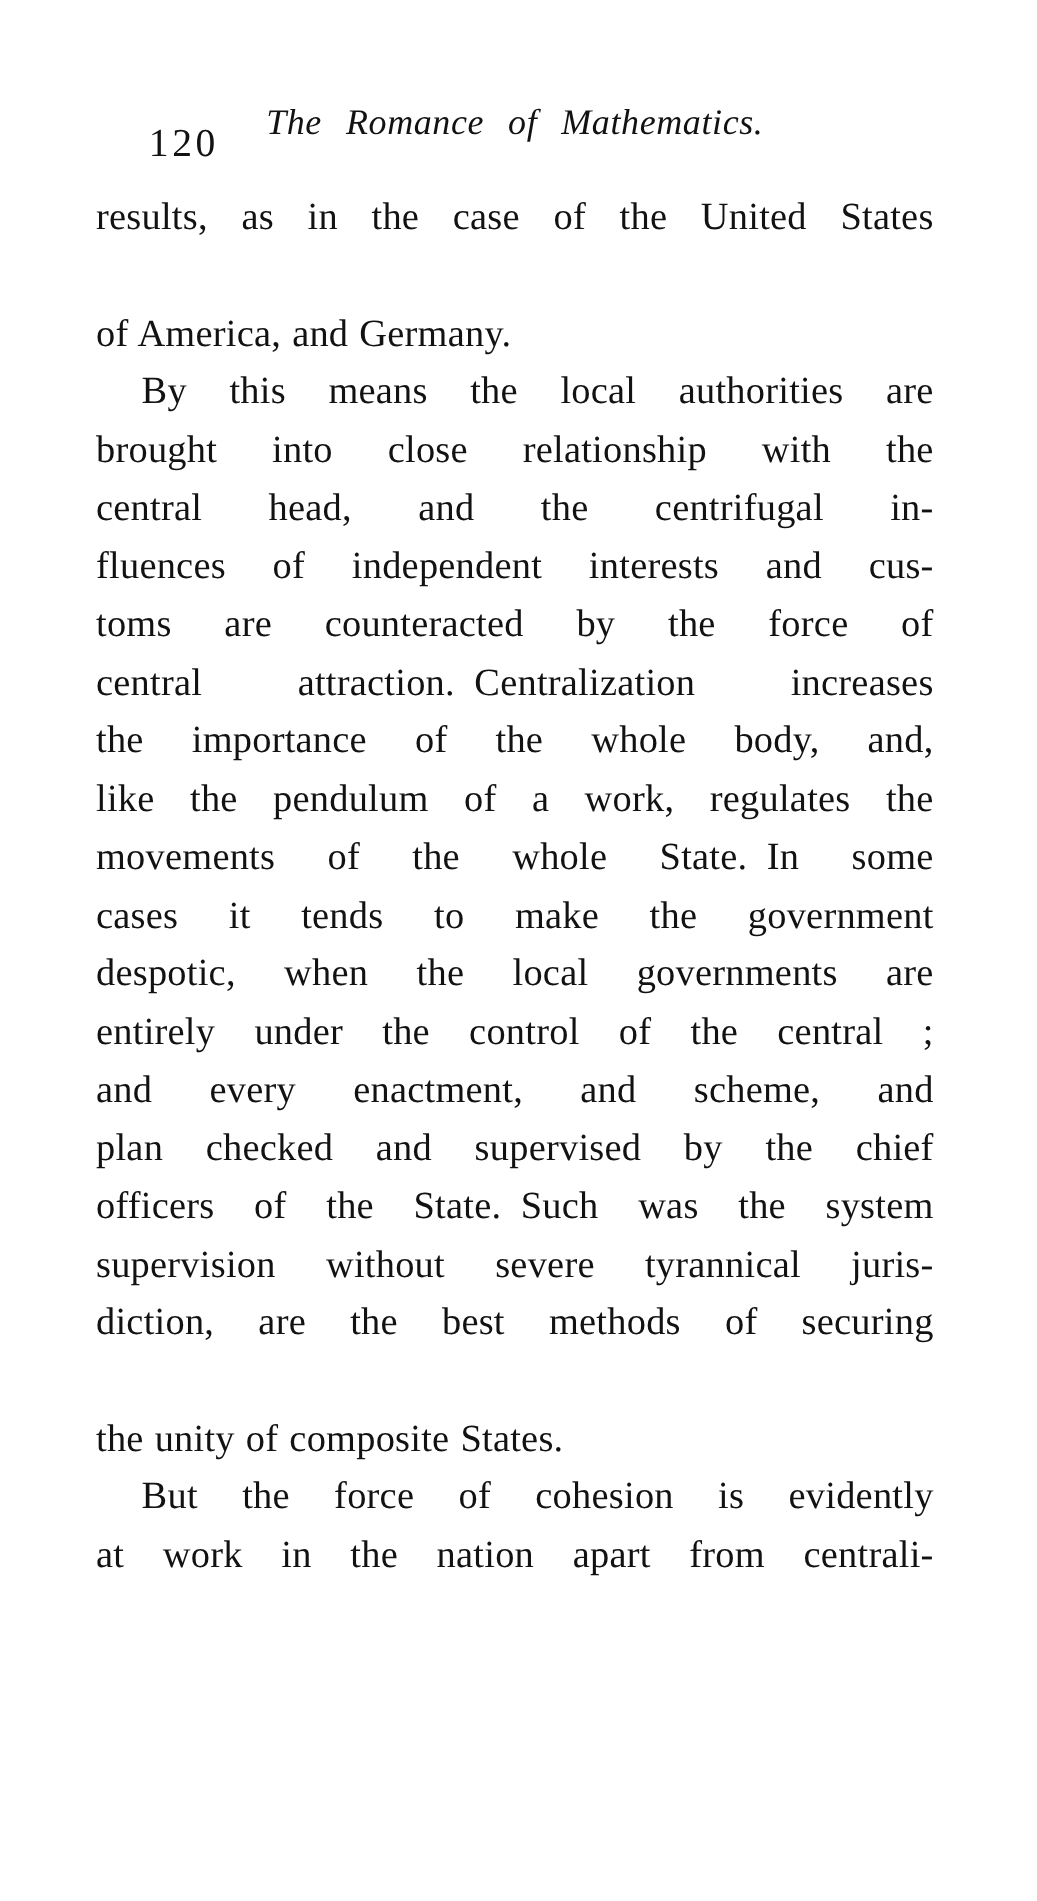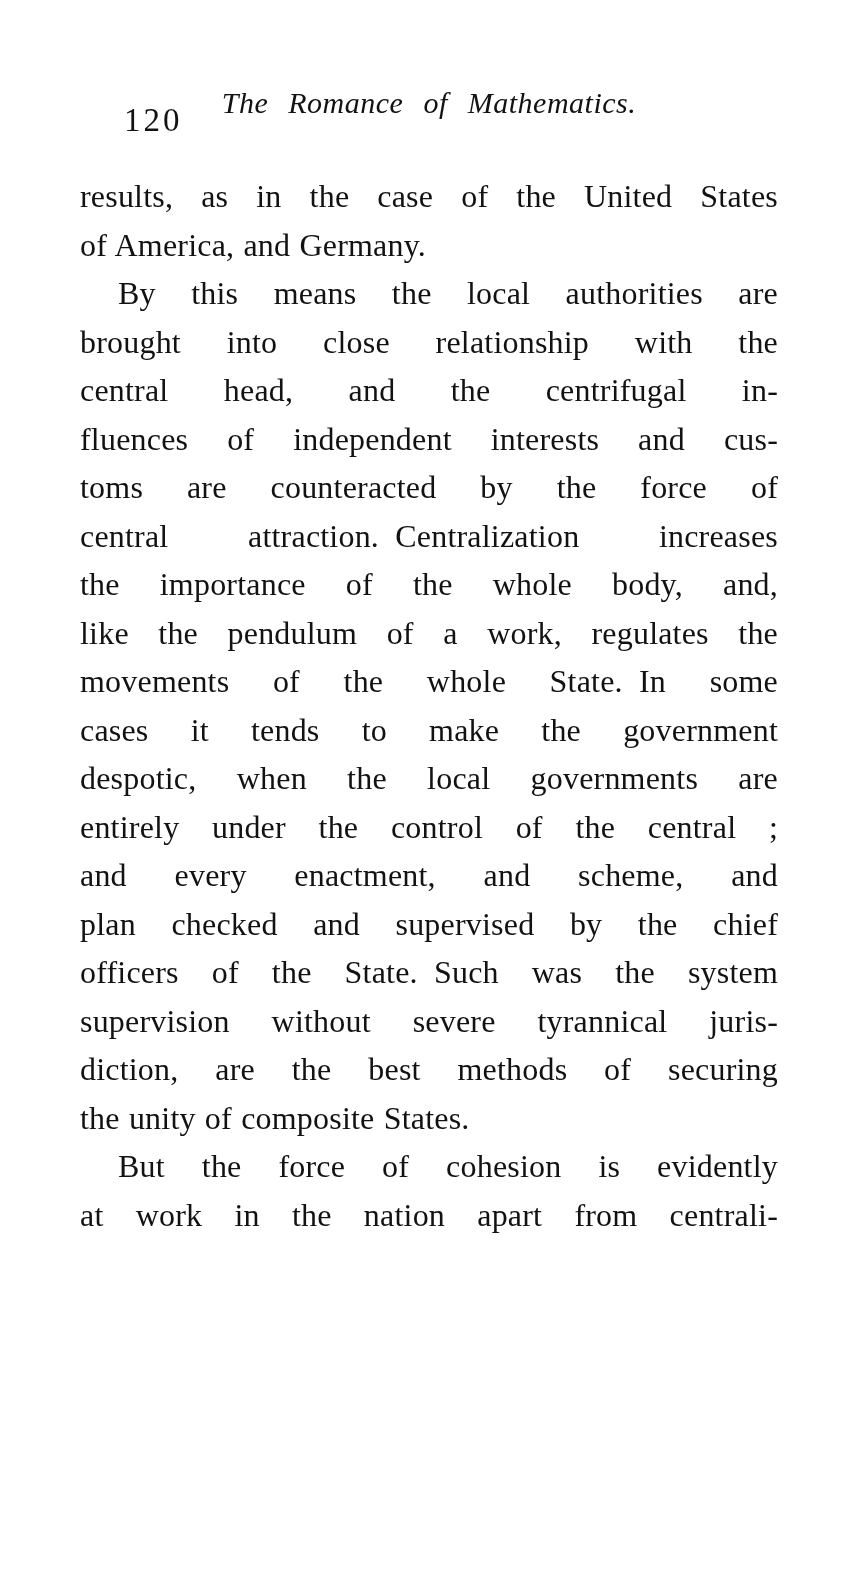--- a/index.html
+++ b/index.html
@@ -35,35 +35,36 @@
     display: block;
     text-align: center;
     font-style: italic;
     font-size: 30px;
     word-spacing: 12px;
     letter-spacing: 0.5px;
     white-space: nowrap;
   }
   .body-text {
     position: absolute;
-    top: 172px;
+    top: 156px;
     left: 80px;
     width: 698px;
   }
   .line {
     font-size: 32px;
     line-height: 48.5px;
     letter-spacing: 0.2px;
     word-spacing: 1px;
     text-align: justify;
     text-align-last: justify;
     white-space: pre-wrap;
   }
   .line.flush {
     text-align-last: left;
+    margin-top: 48px;
   }
   .line.indent {
     text-indent: 38px;
   }
 </style>
 </head>
 <body>
 
 <div class="page">
   <header class="running-header">

